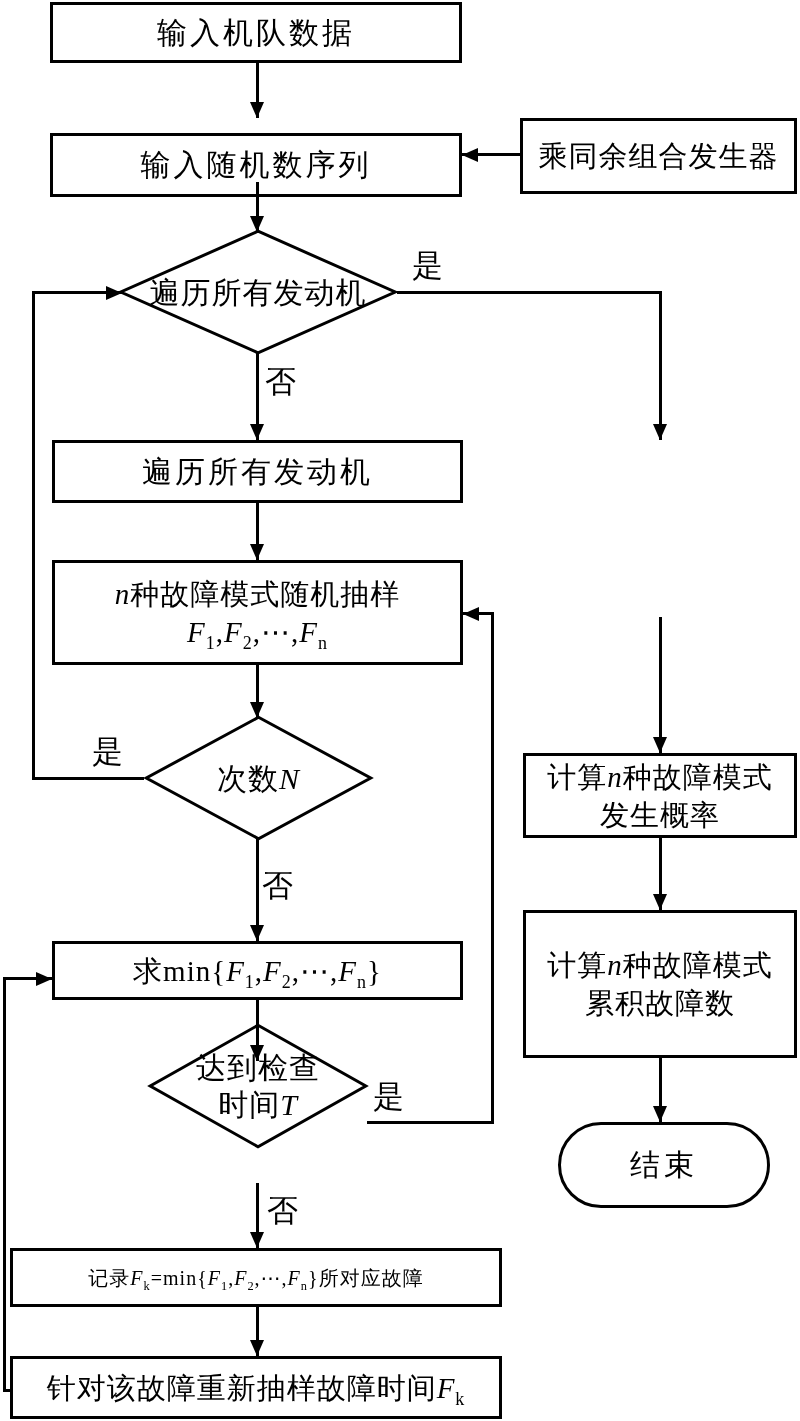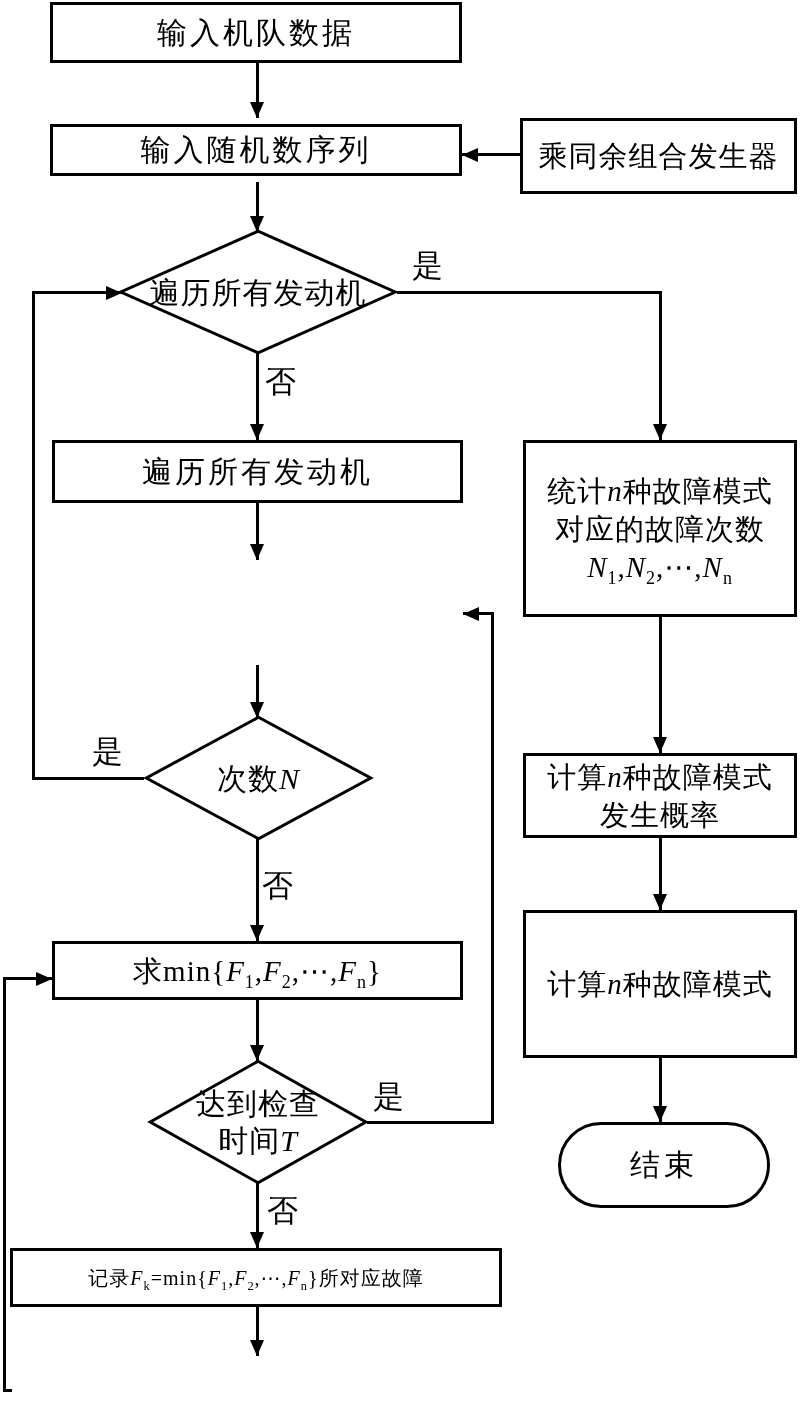--- a/index.html
+++ b/index.html
@@ -30,55 +30,58 @@
 </style>
 </head>
 <body>
 
 <div class="canvas">
 
   <div class="rect" style="left:50px;top:2px;width:412px;height:61px">
     <span class="cn">输入机队数据</span>
   </div>
 
-  <div class="rect" style="left:50px;top:124px;width:412px;height:52px">
+  <div class="rect" style="left:50px;top:133px;width:412px;height:64px">
     <span class="cn">输入随机数序列</span>
   </div>
 
   <div class="rect" style="left:520px;top:118px;width:277px;height:76px;font-size:29px">
     <span class="cn" style="letter-spacing:1px">乘同余组合发生器</span>
   </div>
 
   <div class="rect" style="left:52px;top:440px;width:411px;height:63px">
     <span class="cn">遍历所有发动机</span>
   </div>
 
+  <div class="rect" style="left:52px;top:560px;width:411px;height:105px">
+    <span class="formula"><i>n</i>种故障模式随机抽样</span>
+    <span class="formula"><i>F</i><sub>1</sub>,<i>F</i><sub>2</sub>,⋯,<i>F</i><sub>n</sub></span>
+  </div>
 
   <div class="rect" style="left:52px;top:941px;width:411px;height:59px">
     <span class="formula">求min{<i>F</i><sub>1</sub>,<i>F</i><sub>2</sub>,⋯,<i>F</i><sub>n</sub>}</span>
   </div>
 
   <div class="rect" style="left:10px;top:1248px;width:492px;height:59px">
     <span class="formula" style="font-size:20px">记录<i>F</i><sub>k</sub>=min{<i>F</i><sub>1</sub>,<i>F</i><sub>2</sub>,⋯,<i>F</i><sub>n</sub>}所对应故障</span>
   </div>
 
+  <div class="rect" style="left:10px;top:1356px;width:492px;height:63px">
+    <span class="formula">针对该故障重新抽样故障时间<i>F</i><sub>k</sub></span>
+  </div>
 
-  <div class="rect" style="left:523px;top:440px;width:274px;height:177px;font-size:29px">
-    <span class="formula">统计<i>n</i>种故障模式</span>
-    <span class="formula">对应的故障次数</span>
-    <span class="formula"><i>N</i><sub>1</sub>,<i>N</i><sub>2</sub>,⋯,<i>N</i><sub>n</sub></span>
-  </div>
 
   <div class="rect" style="left:523px;top:753px;width:274px;height:85px;font-size:29px">
     <span class="formula">计算<i>n</i>种故障模式</span>
     <span class="formula">发生概率</span>
   </div>
 
   <div class="rect" style="left:523px;top:910px;width:274px;height:148px;font-size:29px">
     <span class="formula">计算<i>n</i>种故障模式</span>
+    <span class="formula">累积故障数</span>
   </div>
 
   <div class="stadium" style="left:558px;top:1122px;width:212px;height:86px">
     <span>结束</span>
   </div>
 
   <div class="diamond" style="left:118px;top:230px;width:280px;height:124px">
     <svg viewBox="0 0 100 100" preserveAspectRatio="none">
       <polygon points="50,1 99,50 50,99 1,50" vector-effect="non-scaling-stroke"></polygon>
     </svg>
@@ -87,21 +90,21 @@
 
   <div class="diamond" style="left:144px;top:716px;width:229px;height:124px">
     <svg viewBox="0 0 100 100" preserveAspectRatio="none">
       <polygon points="50,1 99,50 50,99 1,50" vector-effect="non-scaling-stroke"></polygon>
     </svg>
     <div class="dtext">
       <span>次数<i>N</i></span>
     </div>
   </div>
 
-  <div class="diamond" style="left:148px;top:1060px;width:220px;height:124px">
+  <div class="diamond" style="left:148px;top:1024px;width:220px;height:124px">
     <svg viewBox="0 0 100 100" preserveAspectRatio="none">
       <polygon points="50,1 99,50 50,99 1,50" vector-effect="non-scaling-stroke"></polygon>
     </svg>
     <div class="dtext">
       <span>达到检查</span>
       <span>时间<i>T</i></span>
     </div>
   </div>
 
   <div class="vline" style="left:256px;top:63px;height:55px"></div>

